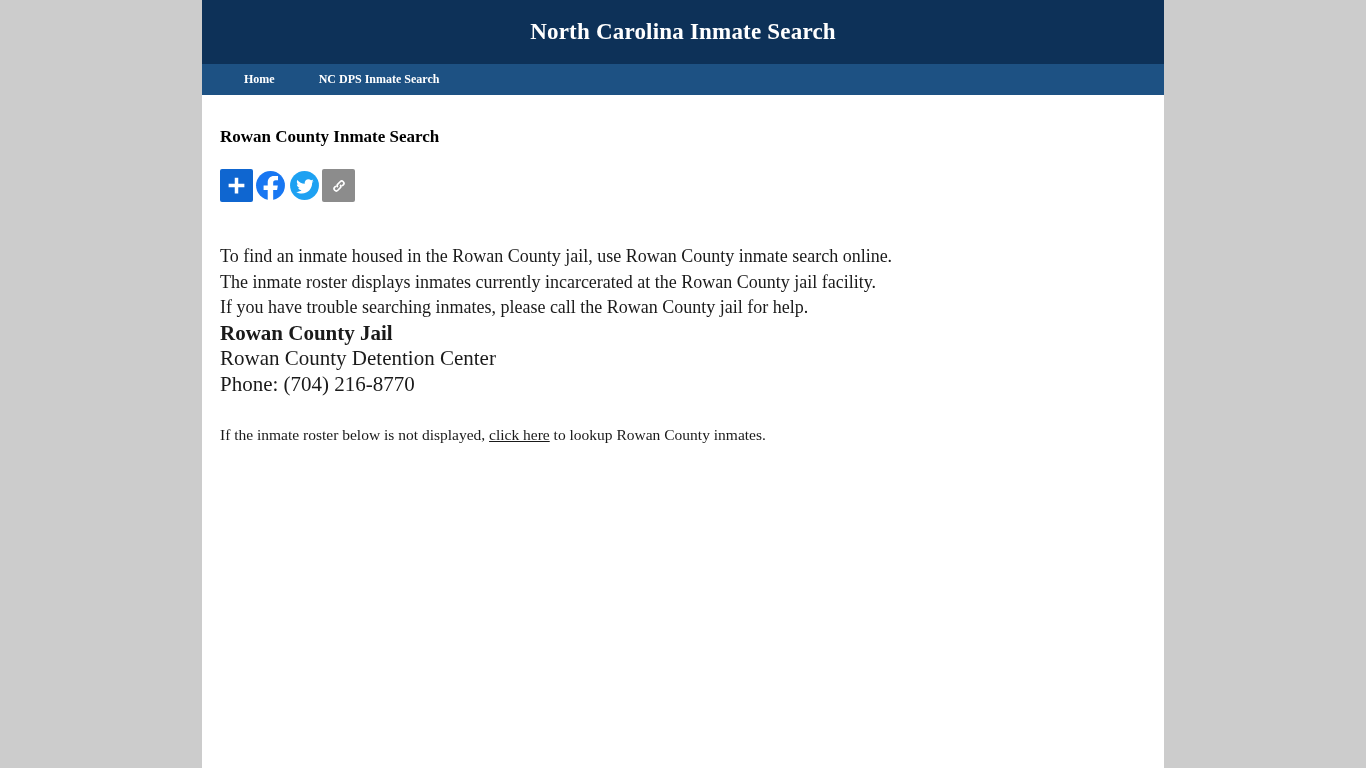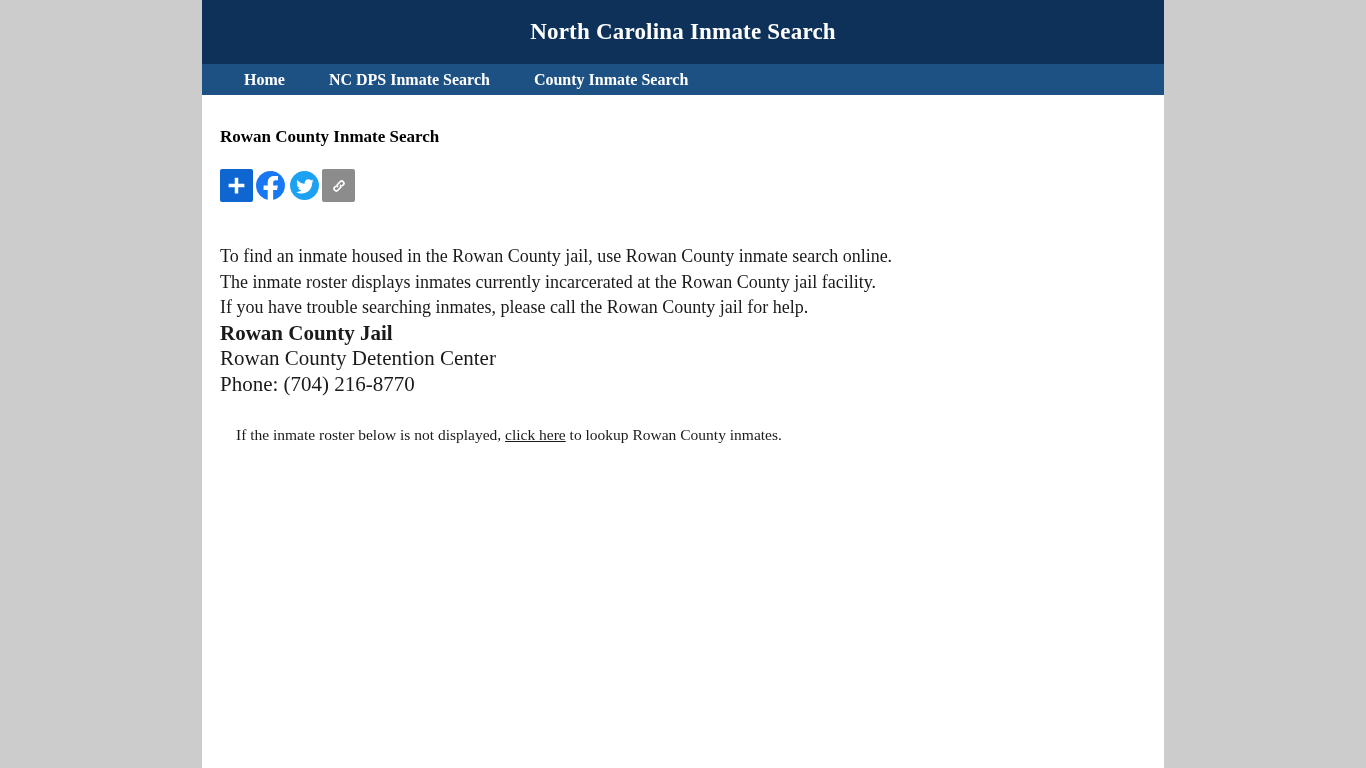--- a/index.html
+++ b/index.html
@@ -37,21 +37,21 @@
   }
   .navbar {
     background: #1d5183;
     height: 31px;
     display: flex;
     align-items: center;
     padding-left: 20px;
   }
   .nav-item {
     color: #ffffff;
-    font-size: 16px;
+    font-size: 12px;
     font-family: "Liberation Serif", serif;
     font-weight: bold;
     text-decoration: none;
     padding: 0 22px;
     line-height: 31px;
     cursor: pointer;
     white-space: nowrap;
   }
   .content {
     padding: 0 18px;
@@ -98,41 +98,39 @@
   .jail-name {
     font-weight: bold;
     display: block;
   }
   .jail-block .line { display: block; }
   .footer-note {
     margin-top: 24px;
     font-size: 15.5px;
     color: #1a1a1a;
     line-height: 25.6px;
-    margin-left: 16px;
   }
   .footer-note a {
     color: #1a1a1a;
     text-decoration: underline;
     cursor: pointer;
   }
 </style>
 </head>
 <body>
 
 <div class="page">
 
   <div class="site-header">
     <div class="site-title">North Carolina Inmate Search</div>
   </div>
 
   <div class="navbar">
     <a class="nav-item">Home</a>
     <a class="nav-item">NC DPS Inmate Search</a>
-    <a class="nav-item">County Inmate Search</a>
   </div>
 
   <div class="content">
 
     <h1 class="page-title">Rowan County Inmate Search</h1>
 
     <div class="share-row">
       <div class="share-btn share-addthis">
         <svg width="21" height="21" viewBox="0 0 24 24" aria-hidden="true">
           <path d="M10 3h4v7h7v4h-7v7h-4v-7H3v-4h7z" fill="#ffffff"></path>

